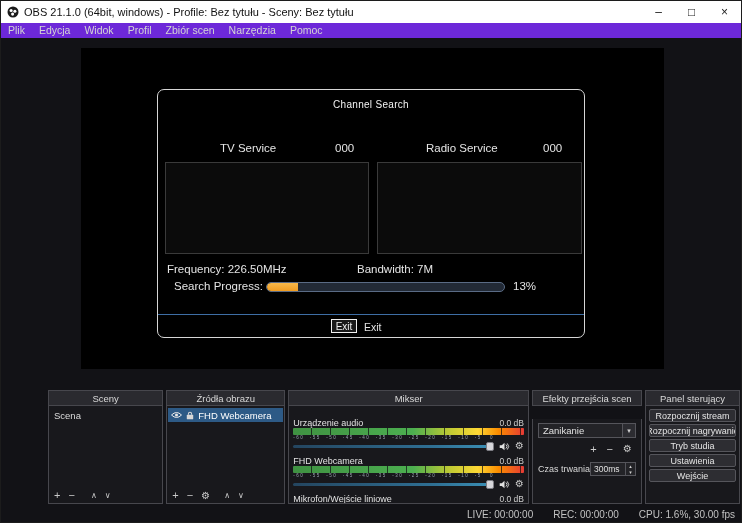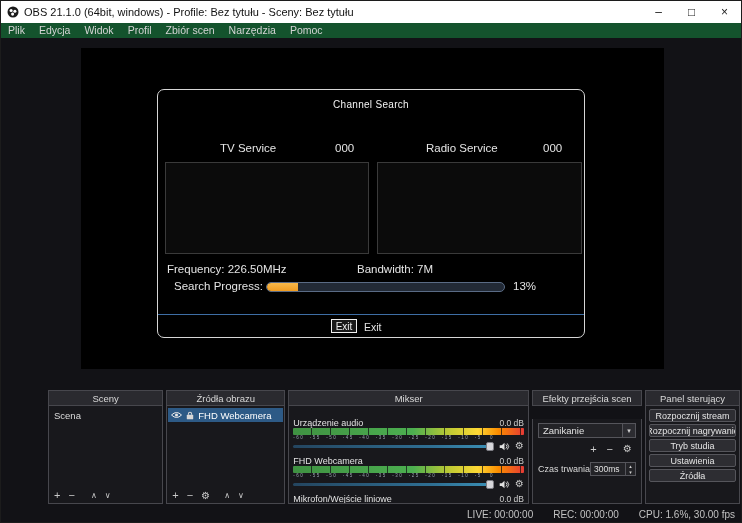--- a/index.html
+++ b/index.html
@@ -7,21 +7,21 @@
   .window{position:relative;width:742px;height:523px;background:#121216;font-family:"Liberation Sans","DejaVu Sans",sans-serif;overflow:hidden;border:1px solid #1c1c1c;}
 
   
   .titlebar{position:absolute;top:0;left:0;width:100%;height:22px;background:#ffffff;display:flex;align-items:center;}
   .app-icon{margin:0 5px 0 6px;display:flex;align-items:center;}
   .title-text{flex:1;font-size:11px;color:#111;white-space:nowrap;overflow:hidden;}
   .win-controls{display:flex;height:100%;}
   .win-btn{width:33px;height:100%;display:flex;align-items:center;justify-content:center;font-size:12px;color:#222;}
 
   
-  .menubar{position:absolute;top:22px;left:0;width:100%;height:15px;background:#14532d;display:flex;align-items:center;}
+  .menubar{position:absolute;top:22px;left:0;width:100%;height:15px;background:#6d28d9;display:flex;align-items:center;}
   .menu-item{padding:0 7px;font-size:10.5px;color:#d4d4d4;line-height:15px;}
 
   
   .main{position:absolute;top:37px;left:0;width:742px;height:352px;background:#121216;}
   .preview{position:absolute;left:80px;top:10px;width:583px;height:321px;background:#000;}
   .csdialog{position:absolute;left:76px;top:41px;width:428px;height:249px;background:#000;border:1px solid #d6d6d6;border-radius:7px;}
   .cs-title{position:absolute;top:9px;left:0;width:100%;text-align:center;font-size:10px;color:#f2f2f2;letter-spacing:.3px;}
   .cs-label{position:absolute;font-size:11.5px;color:#e4e4e4;white-space:nowrap;}
   .cs-box{position:absolute;top:72px;width:204px;height:92px;background:#0b0b0b;border:1px solid #3a3a3a;}
   .cs-progress{position:absolute;left:108px;top:192px;width:239px;height:10px;border:1px solid #5a6b85;border-radius:5px;background:#222a36;overflow:hidden;}
@@ -264,21 +264,21 @@
       </div>
     </section>
 
     <section class="panel p-ctrl">
       <div class="panel-header">Panel sterujący</div>
       <div class="panel-body ctrl-body">
         <div class="ctrl-btn">Rozpocznij stream</div>
         <div class="ctrl-btn">Rozpocznij nagrywanie</div>
         <div class="ctrl-btn">Tryb studia</div>
         <div class="ctrl-btn">Ustawienia</div>
-        <div class="ctrl-btn">Źródła</div>
+        <div class="ctrl-btn">Wejście</div>
       </div>
     </section>
 
   </div>
 
   <div class="statusbar">
     <span>LIVE: 00:00:00</span>
     <span>REC: 00:00:00</span>
     <span>CPU: 1.6%, 30.00 fps</span>
   </div>

